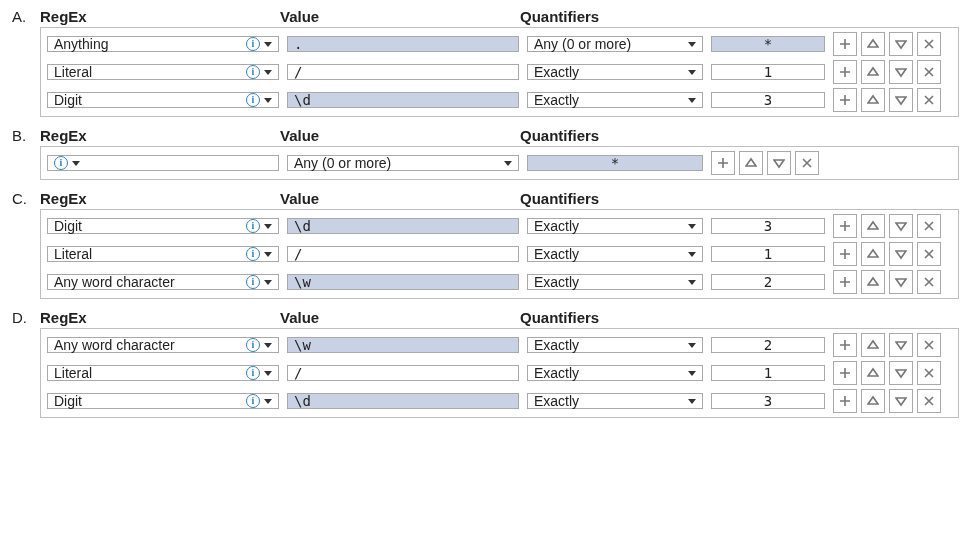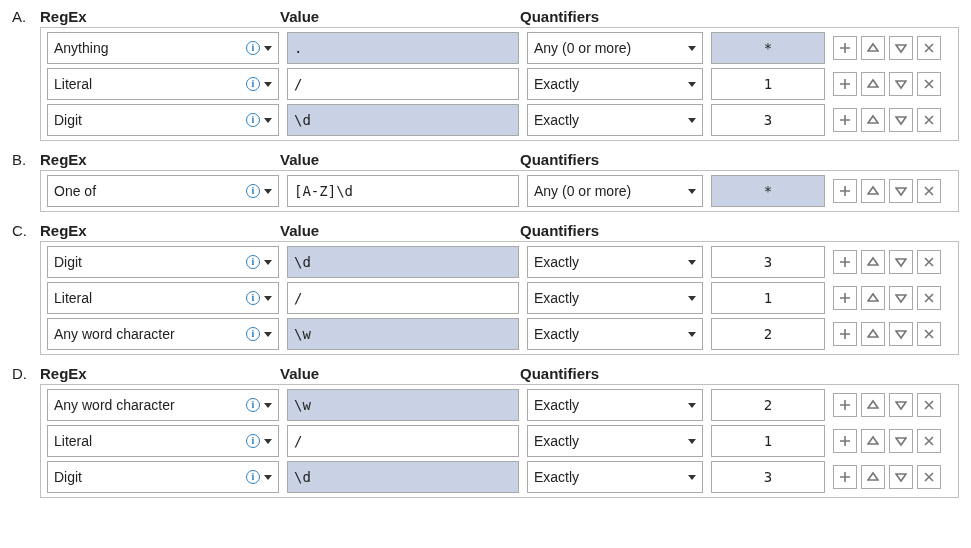--- a/index.html
+++ b/index.html
@@ -30,21 +30,21 @@
     gap: 4px;
   }
   .row {
     display: grid;
     grid-template-columns: 232px 232px 176px 114px 120px;
     gap: 8px;
     align-items: center;
   }
   .combo, .valbox, .qtyval {
     border: 1px solid #a9a9a9;
-    height: 32px;
+    height: 16px;
     display: flex;
     align-items: center;
     padding: 0 6px;
     background: #fff;
     position: relative;
   }
   .combo { justify-content: space-between; }
   .combo-label { flex: 1; white-space: nowrap; overflow: hidden; }
   .combo-ctl { display: flex; align-items: center; gap: 4px; }
   .info-icon {
@@ -227,29 +227,25 @@
     <div class="section">
       <div class="section-head">
     <div class="section-letter">B.</div>
     <div class="col-header">RegEx</div>
     <div class="col-header">Value</div>
     <div class="col-header">Quantifiers</div>
   </div>
       <div class="panel">
         <div class="row">
       <div class="combo">
-    <span class="combo-label">One of</span>
-    <span class="combo-ctl">
-      <span class="info-icon">i</span>
-      <span class="caret"></span>
-    </span>
-  </div>
-      <div class="valbox">
-            <span>[A-Z]\d</span>
-          </div>
+    <span class="combo-ctl">
+      <span class="info-icon">i</span>
+      <span class="caret"></span>
+    </span>
+  </div>
       <div class="combo quant">
     <span class="combo-label">Any (0 or more)</span>
     <span class="combo-ctl">
 
       <span class="caret"></span>
     </span>
   </div>
       <div class="qtyval shaded">
             <span>*</span>
           </div>

